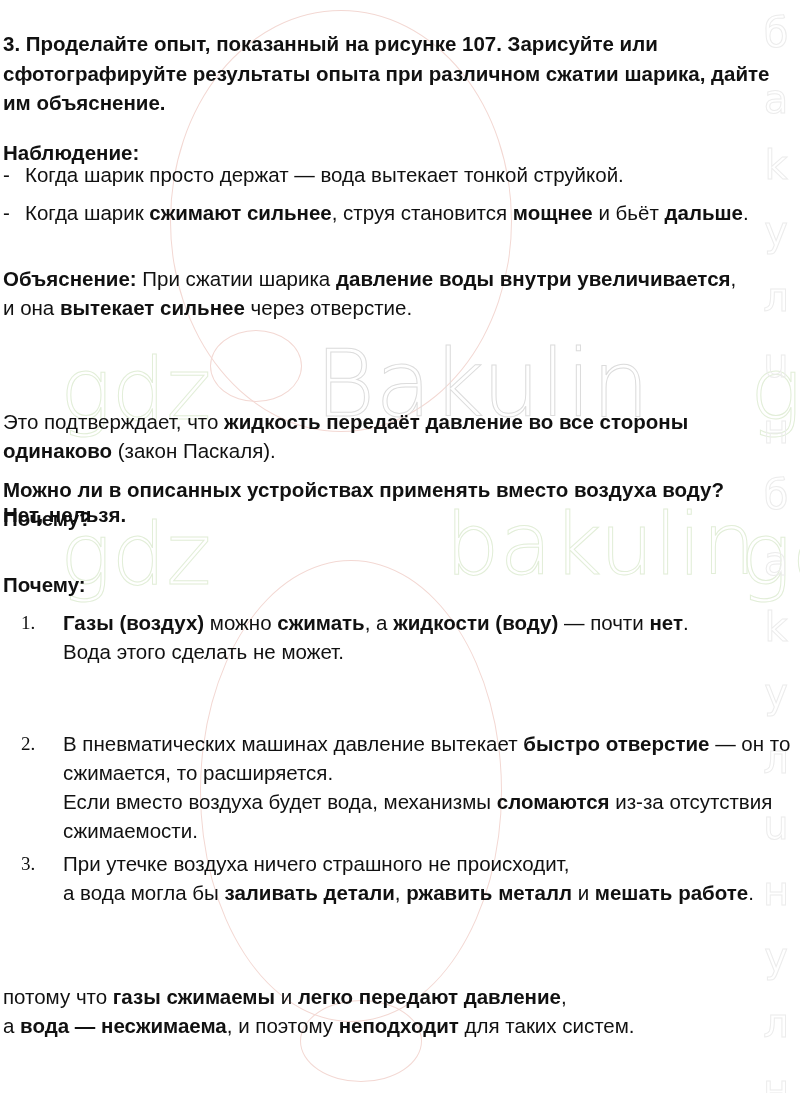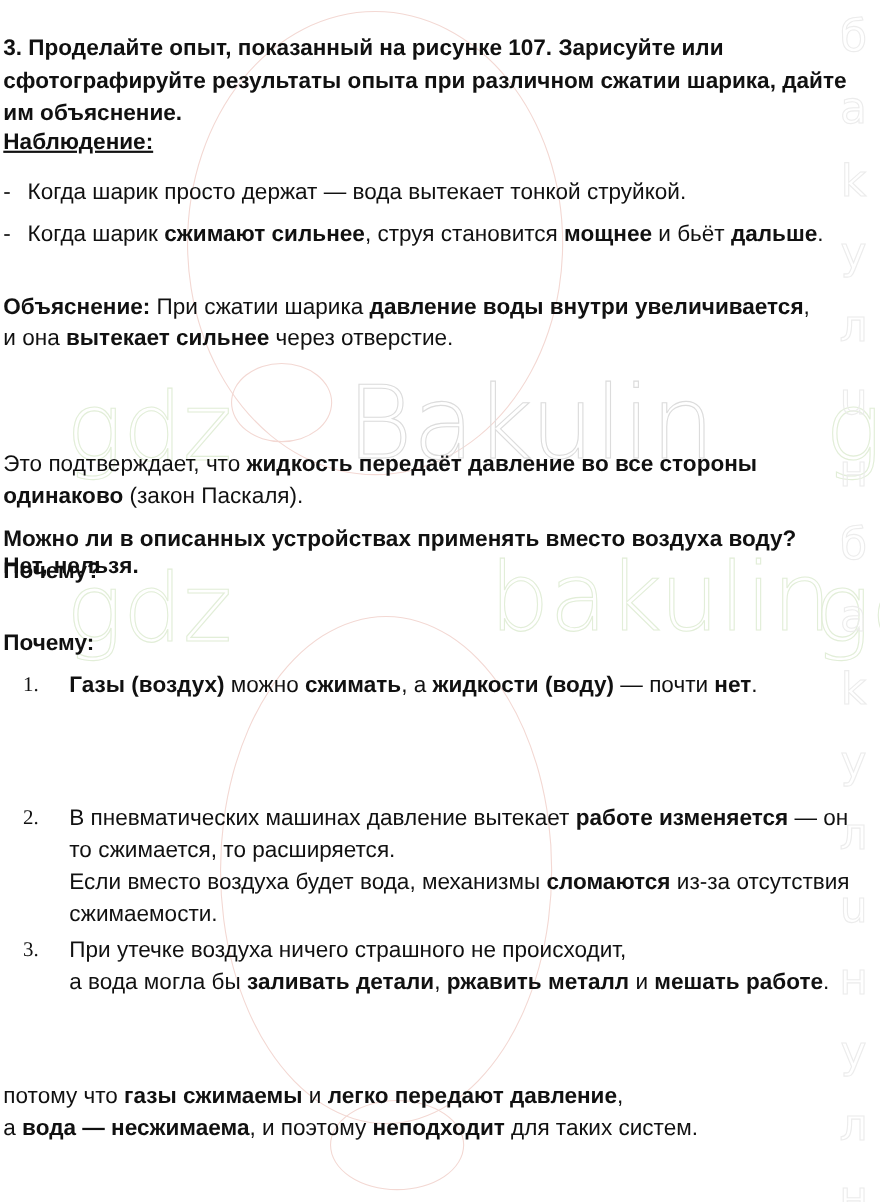--- a/index.html
+++ b/index.html
@@ -56,21 +56,21 @@
     <div>н</div>
   </div>
 </div>
 
 <div class="content">
 
   <div class="blk" style="top:29px;">
     <p class="p" style="line-height:29.5px;"><b>3. Проделайте опыт, показанный на рисунке 107. Зарисуйте или сфотографируйте результаты опыта при различном сжатии шарика, дайте им объяснение.</b></p>
   </div>
 
-  <div class="blk" style="top:114px;text-decoration:underline;">
+  <div class="blk" style="top:138px;">
     <b>Наблюдение:</b>
   </div>
   <div class="blk" style="top:160px;">
     <div class="dash-item">
       <span class="dash">-</span>
       <span>Когда шарик просто держат — вода вытекает тонкой струйкой.</span>
     </div>
   </div>
   <div class="blk" style="top:198px;">
     <div class="dash-item">
@@ -95,27 +95,28 @@
     <b>Нет, нельзя.</b>
   </div>
   <div class="blk" style="top:570px;">
     <b>Почему:</b>
   </div>
 
   <div class="blk" style="top:608px;">
     <div class="num-item">
       <span class="num">1.</span>
       <div><b>Газы (воздух)</b><span> можно </span><b>сжимать</b><span>, а </span><b>жидкости (воду)</b><span> — почти </span><b>нет</b><span>.</span></div>
+      <div>Вода этого сделать не может.</div>
     </div>
   </div>
 
   <div class="blk" style="top:729px;">
     <div class="num-item">
       <span class="num">2.</span>
-      <div><span>В пневматических машинах давление вытекает </span><b>работе изменяется</b><span> — он то сжимается, то расширяется.</span></div>
+      <div><span>В пневматических машинах давление вытекает </span><b>быстро отверстие</b><span> — он то сжимается, то расширяется.</span></div>
       <div><span>Если вместо воздуха будет вода, механизмы </span><b>сломаются</b><span> из-за отсутствия сжимаемости.</span></div>
     </div>
   </div>
 
   <div class="blk" style="top:849px;">
     <div class="num-item">
       <span class="num">3.</span>
       <div>При утечке воздуха ничего страшного не происходит,</div>
       <div><span>а вода могла бы </span><b>заливать детали</b><span>, </span><b>ржавить металл</b><span> и </span><b>мешать работе</b><span>.</span></div>
     </div>

